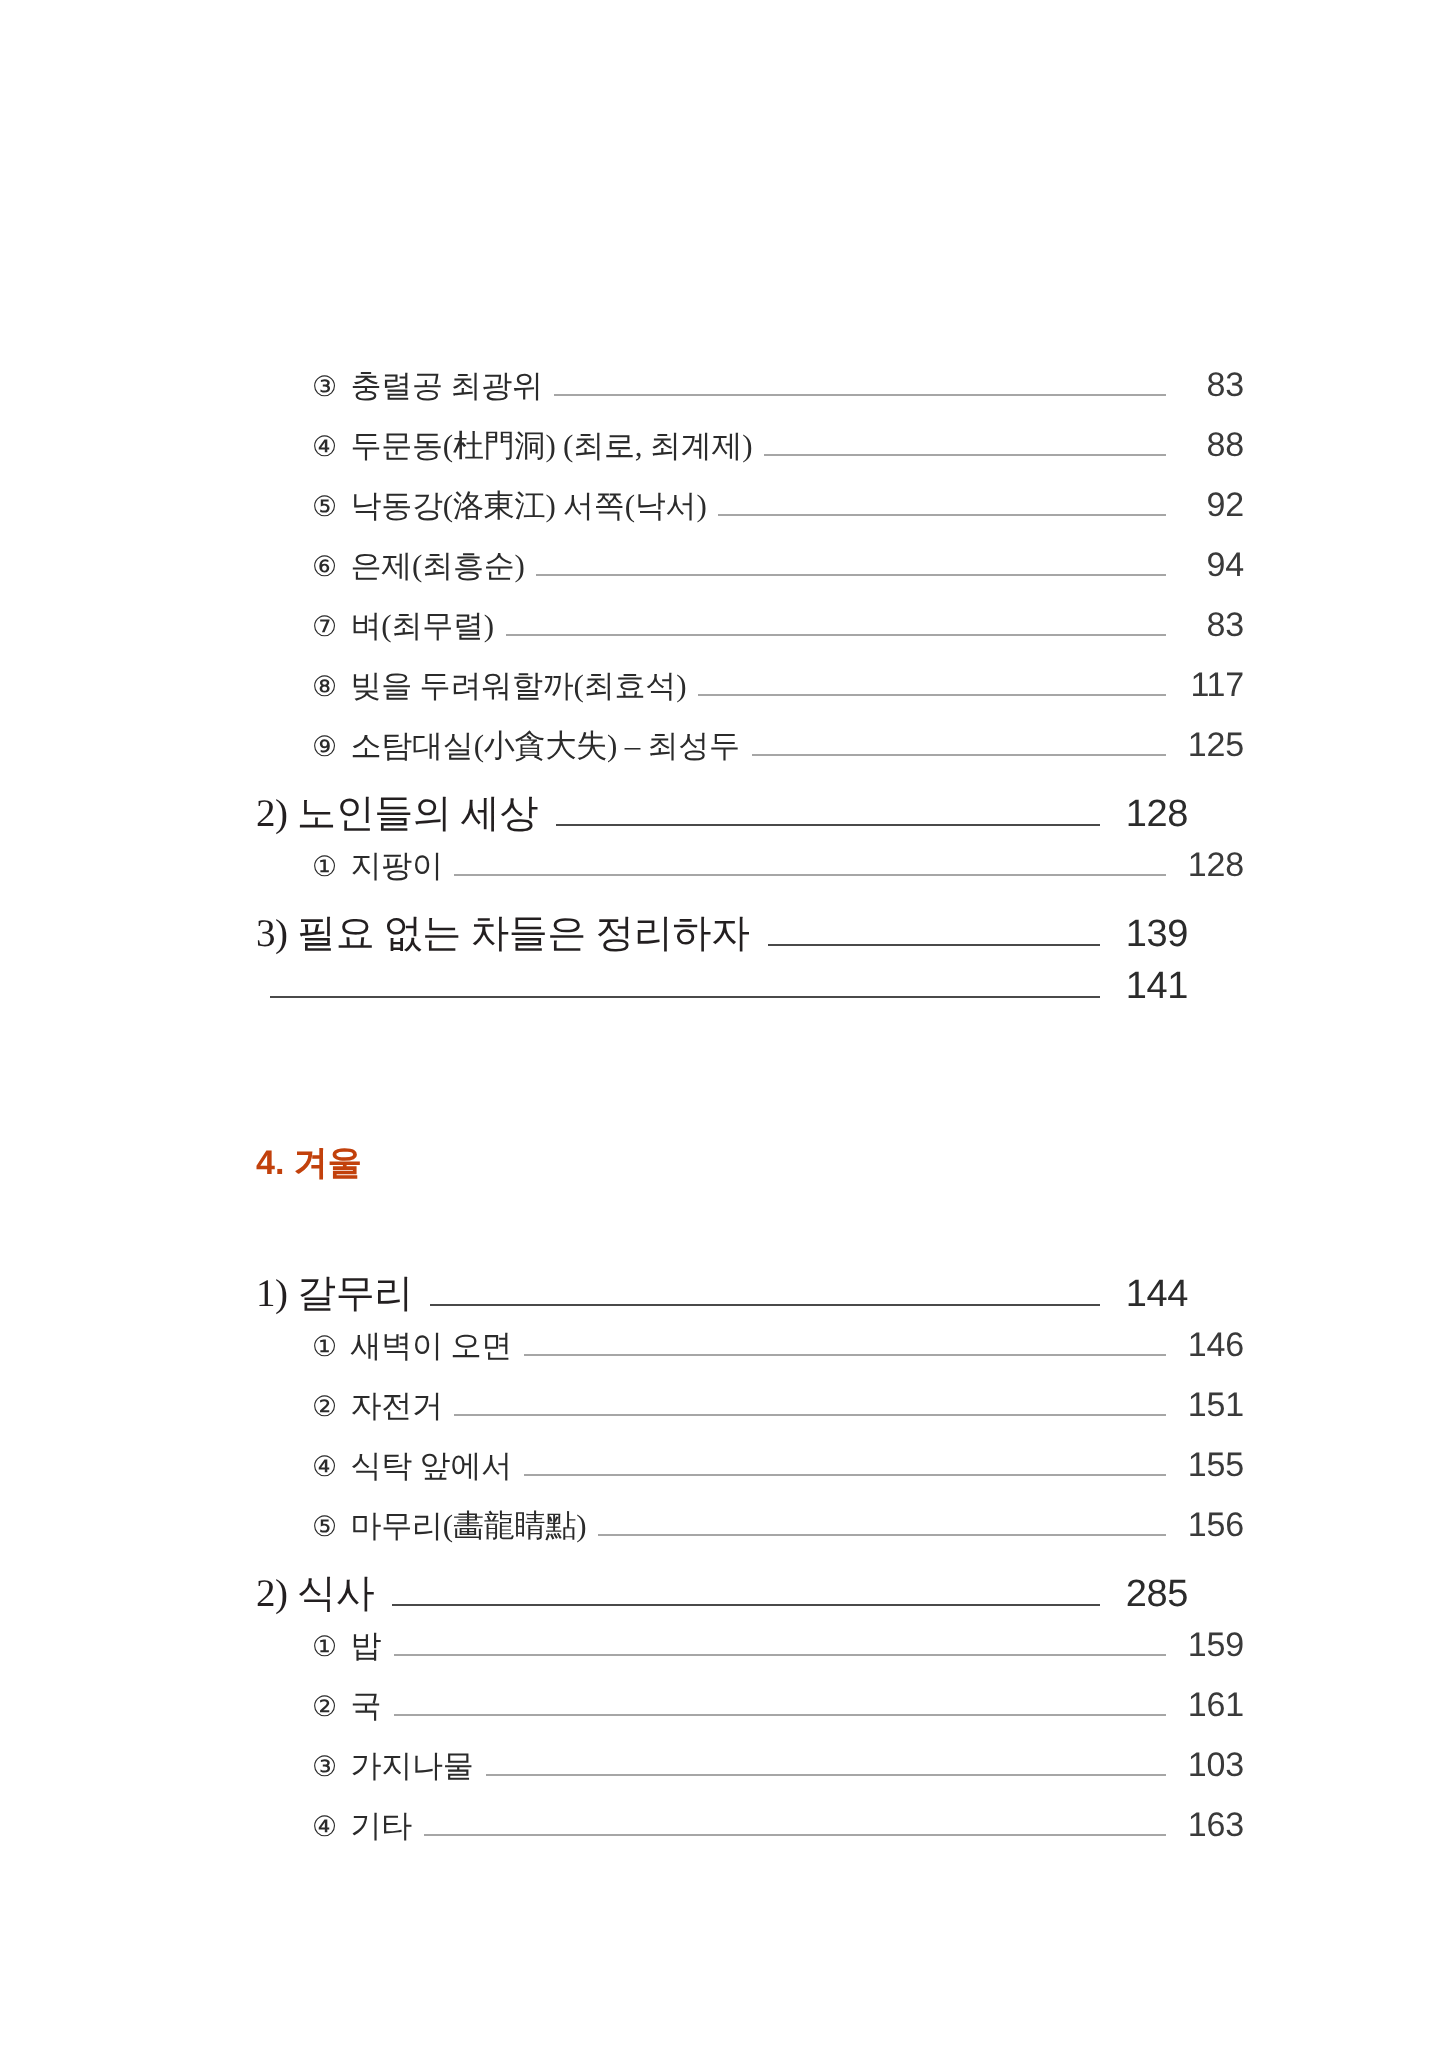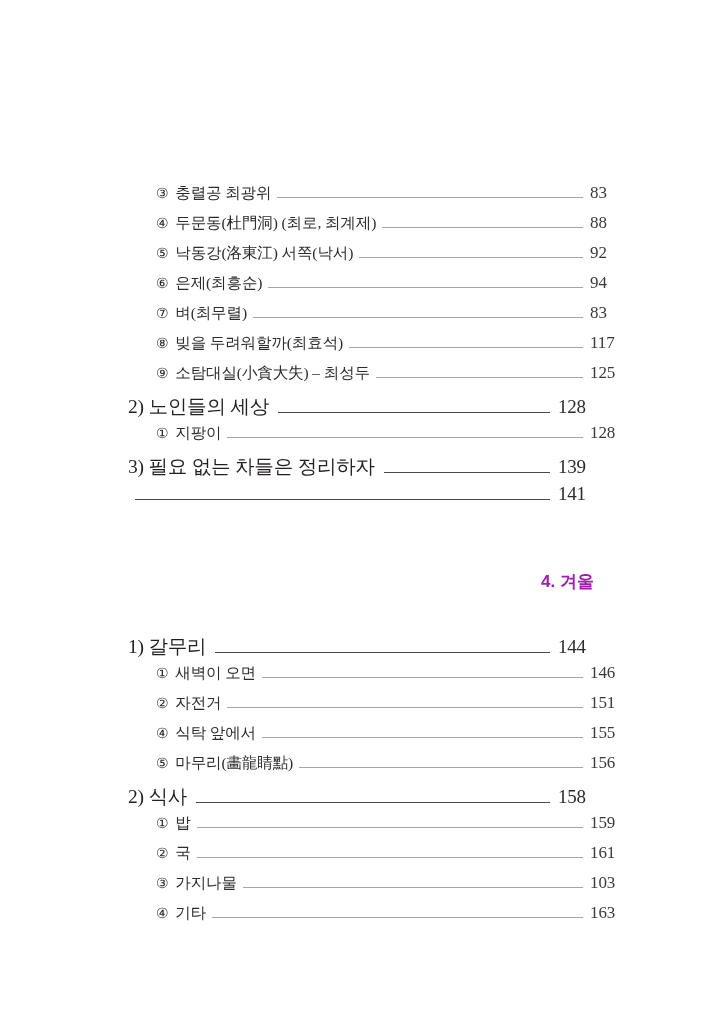--- a/index.html
+++ b/index.html
@@ -49,23 +49,23 @@
   .leader::after {
     content: "";
     position: absolute;
     left: 0;
     right: 0;
     bottom: 0;
     border-bottom: 1px solid #9a9a9a;
   }
   .page-num {
     flex: 0 0 auto;
-    text-align: left;
+    text-align: right;
     white-space: nowrap;
-    font-family: Liberation Serif, serif;
+    font-family: Liberation Sans, sans-serif;
   }
 
   
   .level1 {
     margin-left: 0px;
     height: 30px;
     font-size: 19.5px;
     letter-spacing: -0.2px;
   }
   .level1 .entry-label {
@@ -99,25 +99,25 @@
     font-size: 17px;
     color: #3a3a3a;
   }
   .level2 .circ {
     font-size: 14px;
     padding-right: 3px;
   }
 
   
   .section-heading {
-    text-align: right;
+    text-align: left;
     font-weight: bold;
     font-size: 17px;
     letter-spacing: 0px;
-    color: #a21caf;
+    color: #c2410c;
     font-family: "Liberation Sans", "DejaVu Sans", sans-serif;
   }
   .spacer-before-heading { height: 57px; }
   .spacer-after-heading  { height: 40px; }
 </style>
 </head>
 <body>
 
 <div id="page">
   <div id="toc-body">
@@ -199,21 +199,21 @@
         <span class="page-num">155</span>
       </div>
       <div class="toc-entry level2">
         <span class="entry-label"><span class="circ">⑤</span><span> 마무리(畵龍睛點)</span></span>
         <span class="leader"></span>
         <span class="page-num">156</span>
       </div>
       <div class="toc-entry level1">
         <span class="entry-label"><span class="mark">2)</span><span> 식사</span></span>
         <span class="leader"></span>
-        <span class="page-num">158</span>
+        <span class="page-num">285</span>
       </div>
       <div class="toc-entry level2">
         <span class="entry-label"><span class="circ">①</span><span> 밥</span></span>
         <span class="leader"></span>
         <span class="page-num">159</span>
       </div>
       <div class="toc-entry level2">
         <span class="entry-label"><span class="circ">②</span><span> 국</span></span>
         <span class="leader"></span>
         <span class="page-num">161</span>

